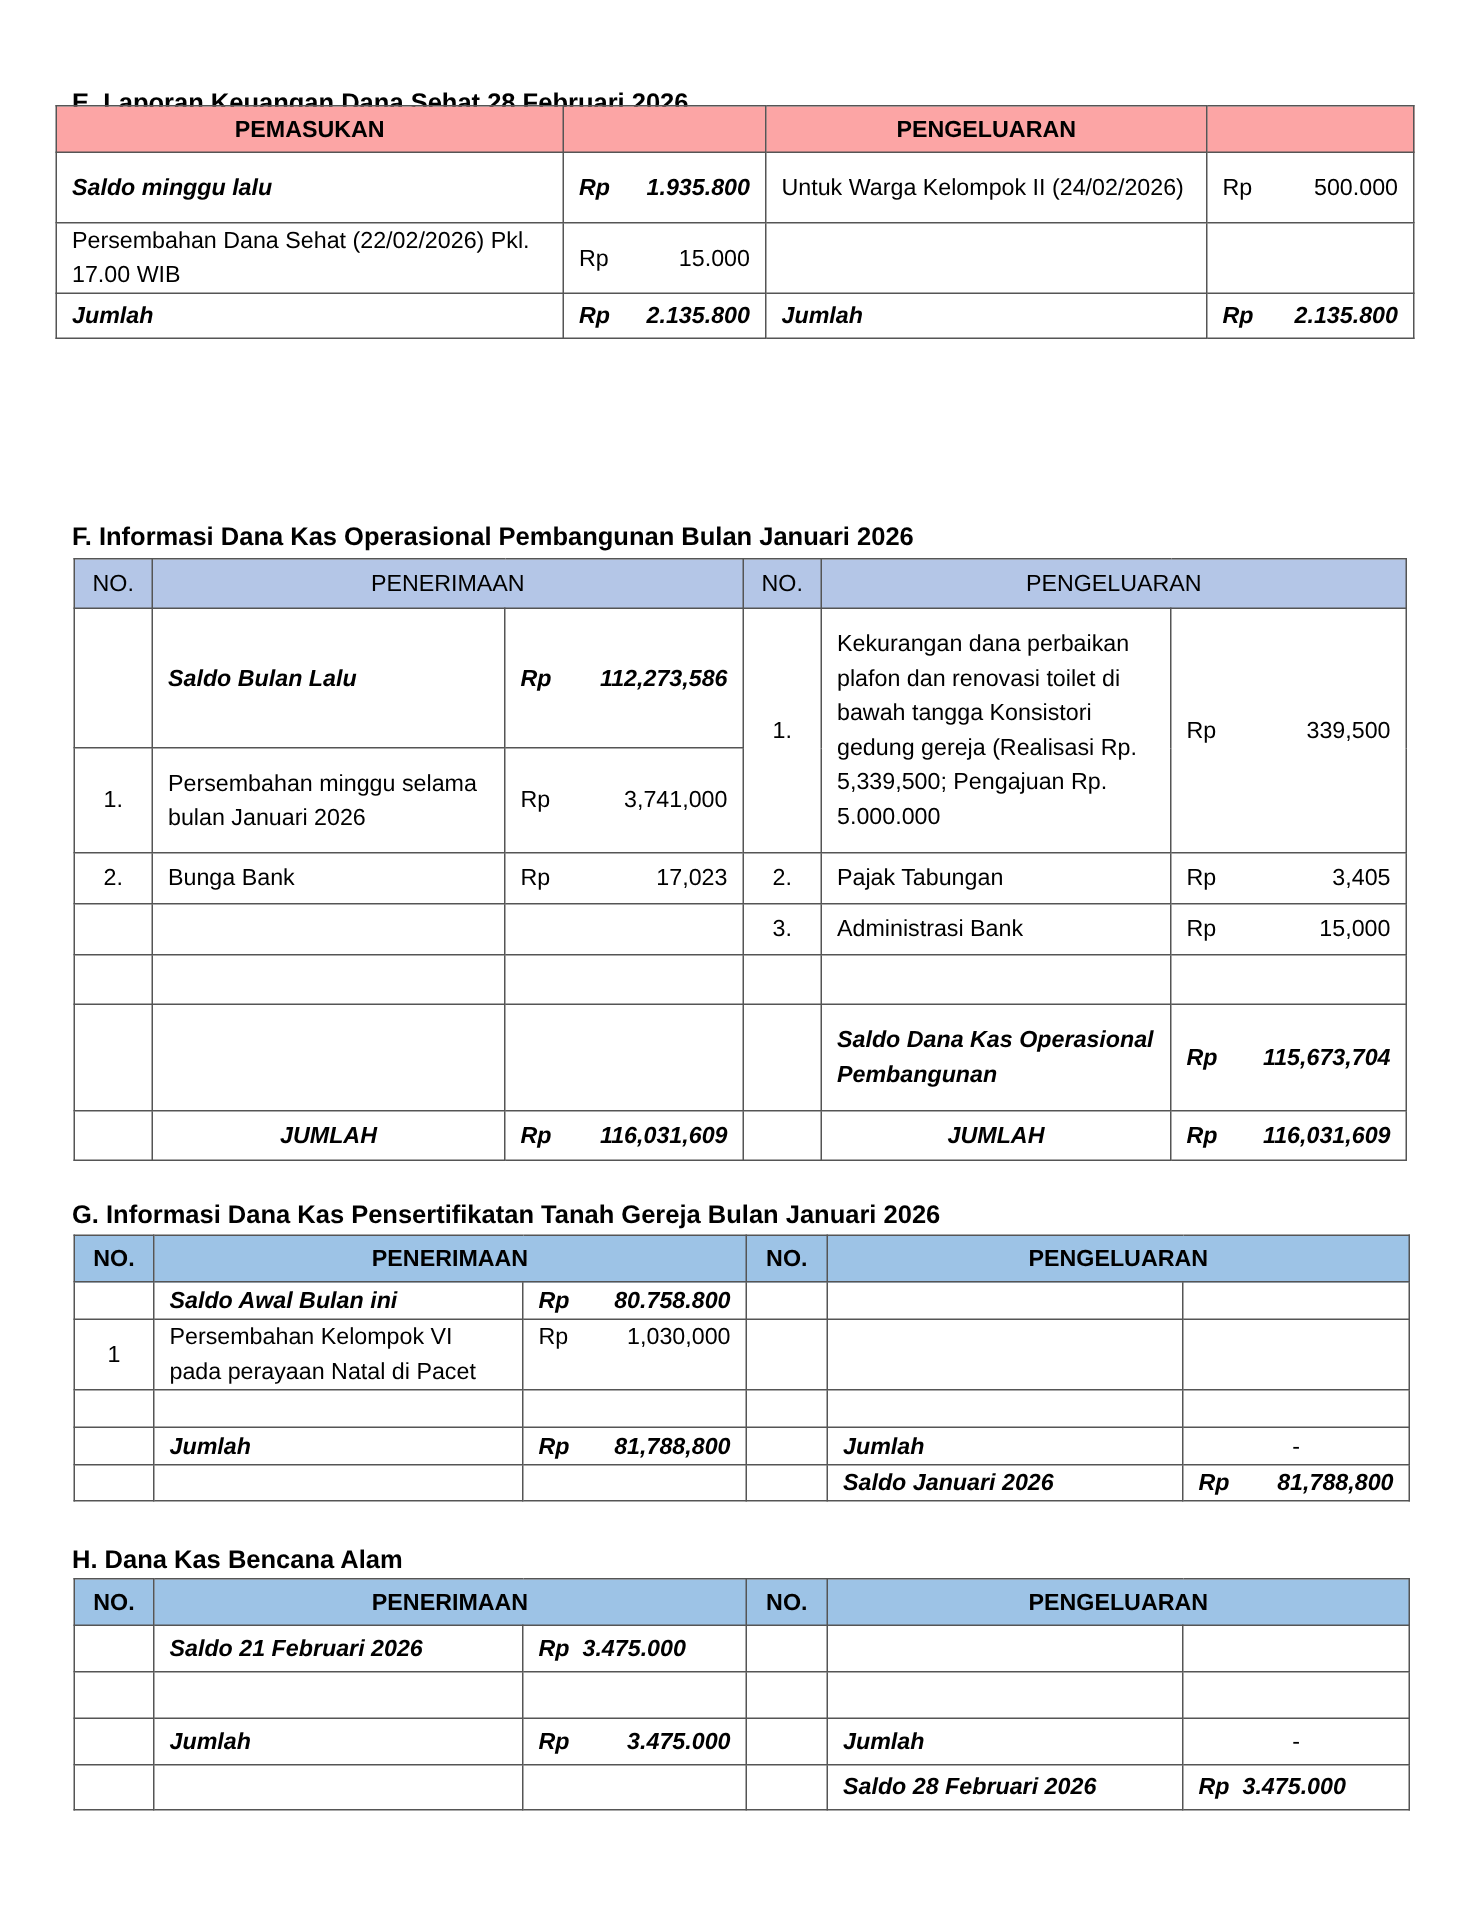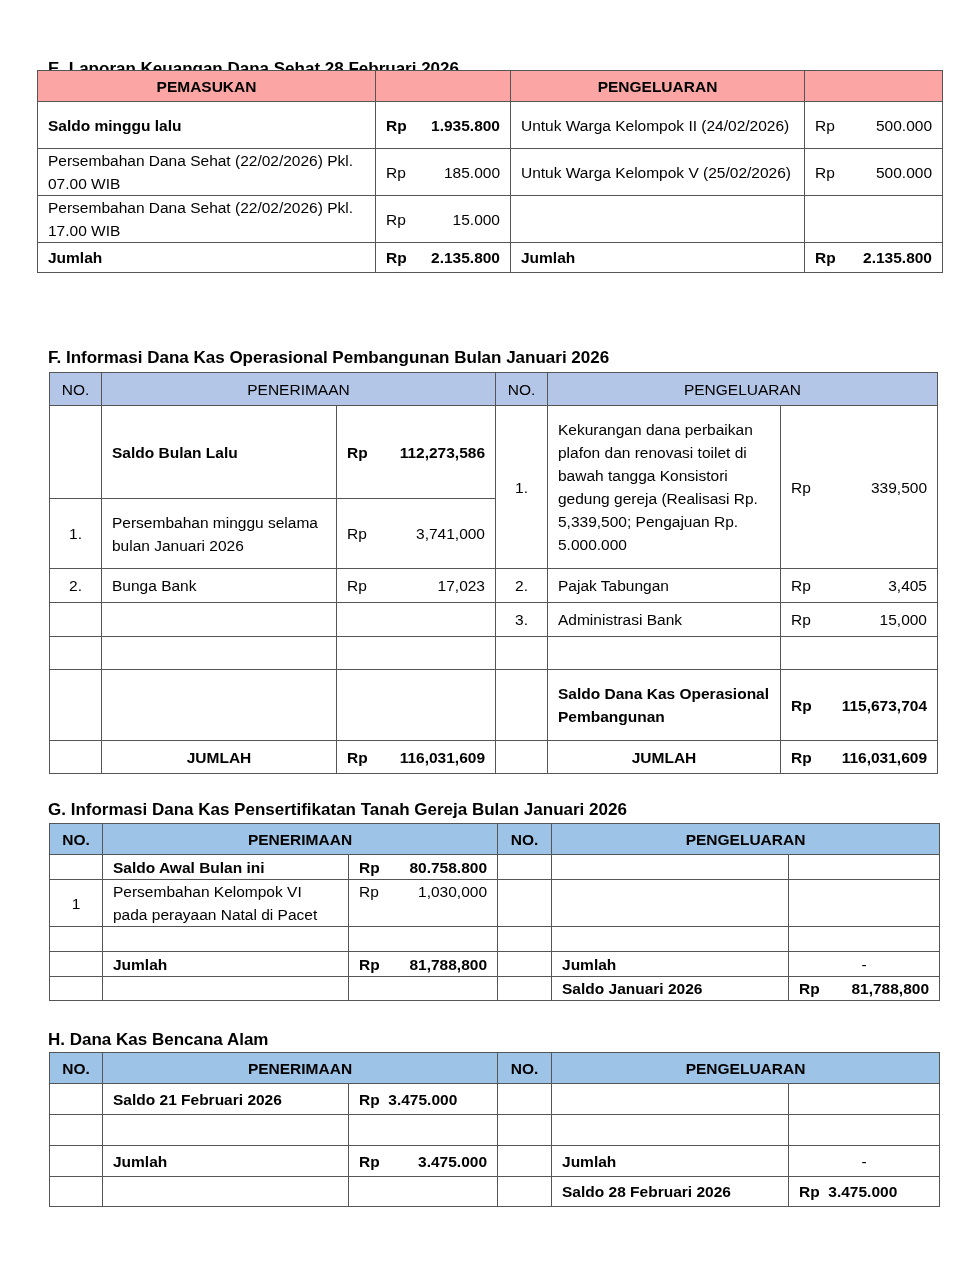--- a/index.html
+++ b/index.html
@@ -4,21 +4,21 @@
 <style>
   html,body{margin:0;padding:0;background:#fff;}
   body{width:975px;height:1275px;position:relative;font-family:"Liberation Sans",sans-serif;color:#000;overflow:hidden;}
   .title{position:absolute;font-weight:bold;font-size:17px;white-space:nowrap;}
   table{position:absolute;border-collapse:collapse;table-layout:fixed;font-size:15.5px;}
   td,th{border:1.3px solid #555;padding:0 10px;vertical-align:middle;line-height:23px;}
   th{font-weight:normal;text-align:center;}
   .hE th{background:#fca5a5;font-weight:bold;}
   .hF th{background:#b4c6e7;}
   .hG th{background:#9dc3e6;font-weight:bold;}
-  .b{font-weight:bold;}
+  .b{font-weight:bold;font-style:italic;}
   .c{text-align:center;}
   .amt{white-space:nowrap;}
   .amt .rp{float:left;}
   .amt .v{float:right;}
   .amt.tight .rp{float:none;}
   .amt.tight{text-align:left;}
   .top{vertical-align:top;}
 </style>
 </head>
 <body>
@@ -44,32 +44,20 @@
           <span class="rp">Rp</span>
           <span class="v">1.935.800</span>
         </td>
     <td>Untuk Warga Kelompok II (24/02/2026)</td>
     <td class="amt">
           <span class="rp">Rp</span>
           <span class="v">500.000</span>
         </td>
   </tr>
   <tr style="height:47px">
-    <td>Persembahan Dana Sehat (22/02/2026) Pkl. 07.00 WIB</td>
-    <td class="amt">
-          <span class="rp">Rp</span>
-          <span class="v">185.000</span>
-        </td>
-    <td>Untuk Warga Kelompok V (25/02/2026)</td>
-    <td class="amt">
-          <span class="rp">Rp</span>
-          <span class="v">500.000</span>
-        </td>
-  </tr>
-  <tr style="height:47px">
     <td>Persembahan Dana Sehat (22/02/2026) Pkl. 17.00 WIB</td>
     <td class="amt">
           <span class="rp">Rp</span>
           <span class="v">15.000</span>
         </td>
     <td></td>
     <td class="amt">
           <span class="rp"></span>
           <span class="v"></span>
         </td>

